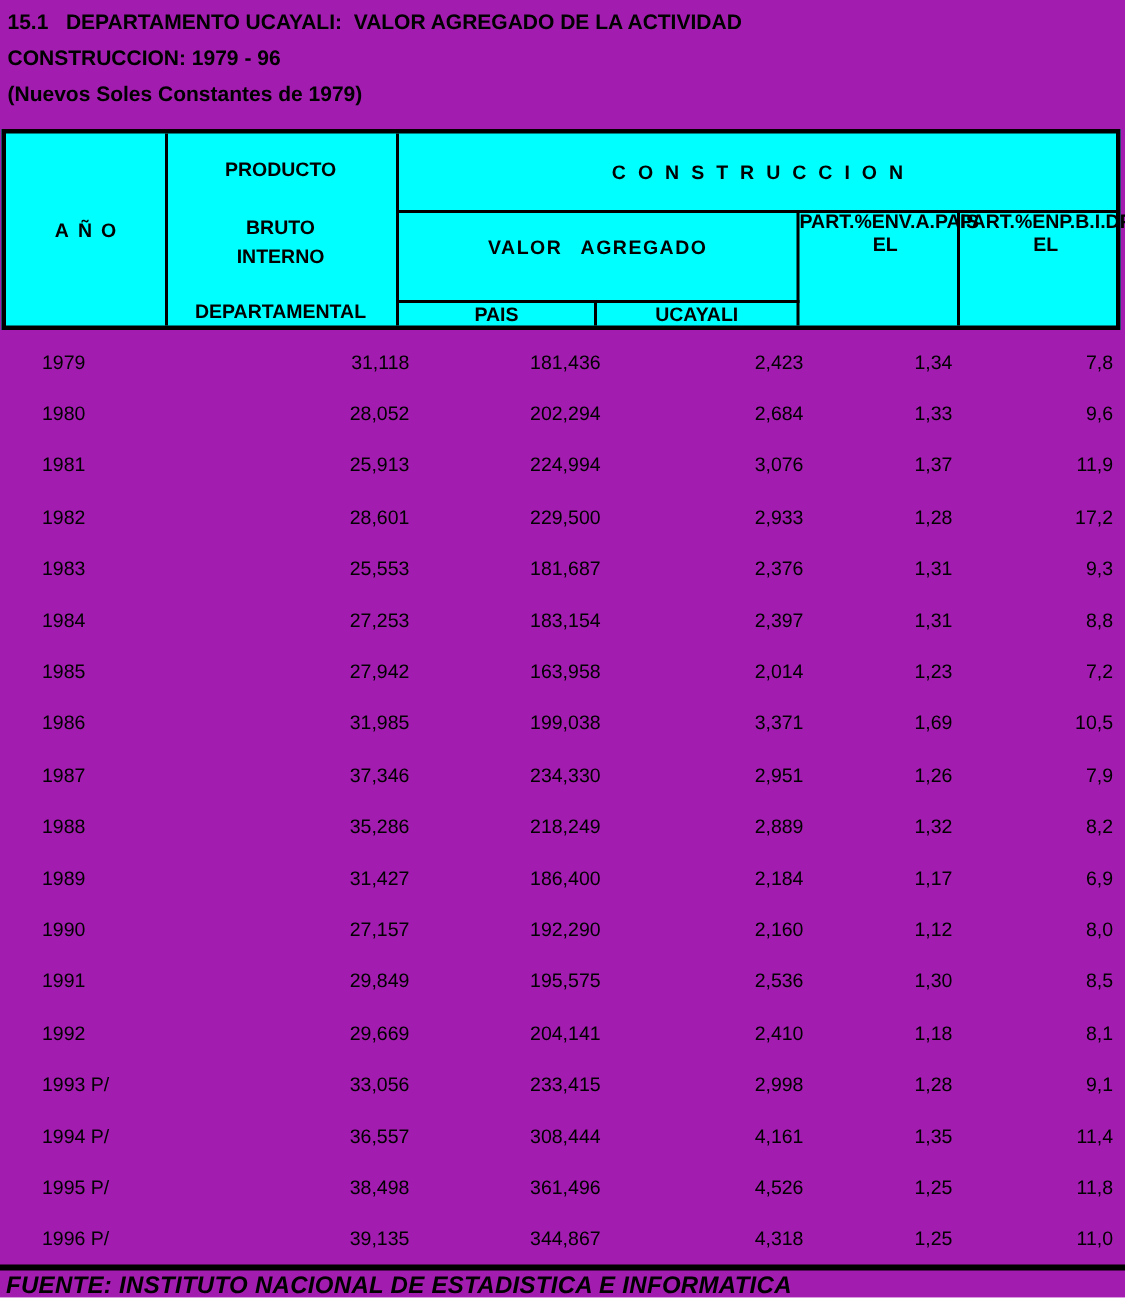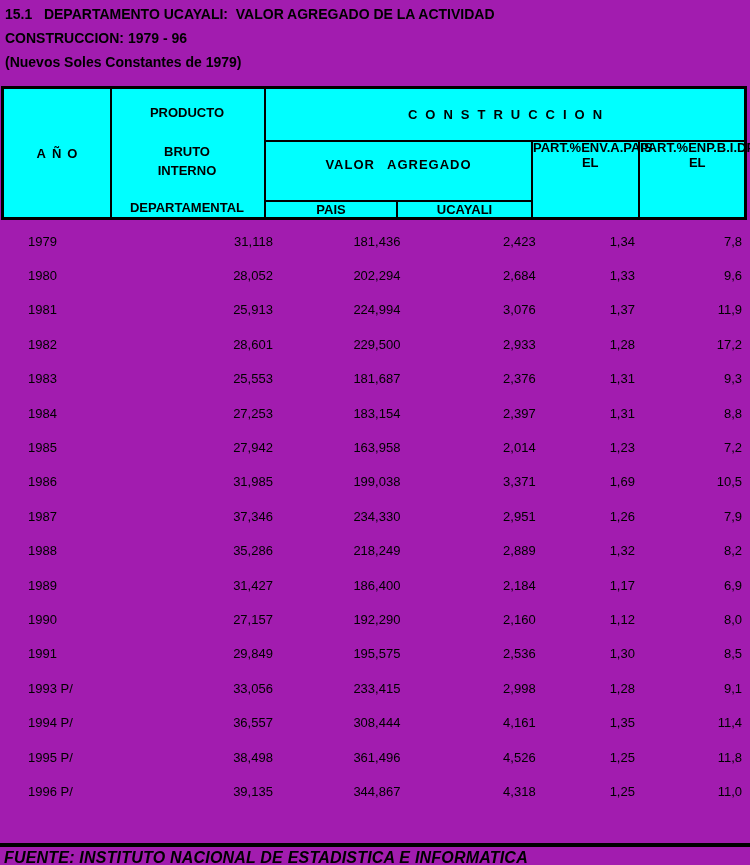--- a/index.html
+++ b/index.html
@@ -197,20 +197,28 @@
       </div>
       <div class="trow">
         <div class="c-year">1991</div>
         <div class="c-pbi">29,849</div>
         <div class="c-pais">195,575</div>
         <div class="c-ucayali">2,536</div>
         <div class="c-pva">1,30</div>
         <div class="c-ppbi">8,5</div>
       </div>
       <div class="trow">
+        <div class="c-year">1992</div>
+        <div class="c-pbi">29,669</div>
+        <div class="c-pais">204,141</div>
+        <div class="c-ucayali">2,410</div>
+        <div class="c-pva">1,18</div>
+        <div class="c-ppbi">8,1</div>
+      </div>
+      <div class="trow">
         <div class="c-year">1993 P/</div>
         <div class="c-pbi">33,056</div>
         <div class="c-pais">233,415</div>
         <div class="c-ucayali">2,998</div>
         <div class="c-pva">1,28</div>
         <div class="c-ppbi">9,1</div>
       </div>
       <div class="trow">
         <div class="c-year">1994 P/</div>
         <div class="c-pbi">36,557</div>

